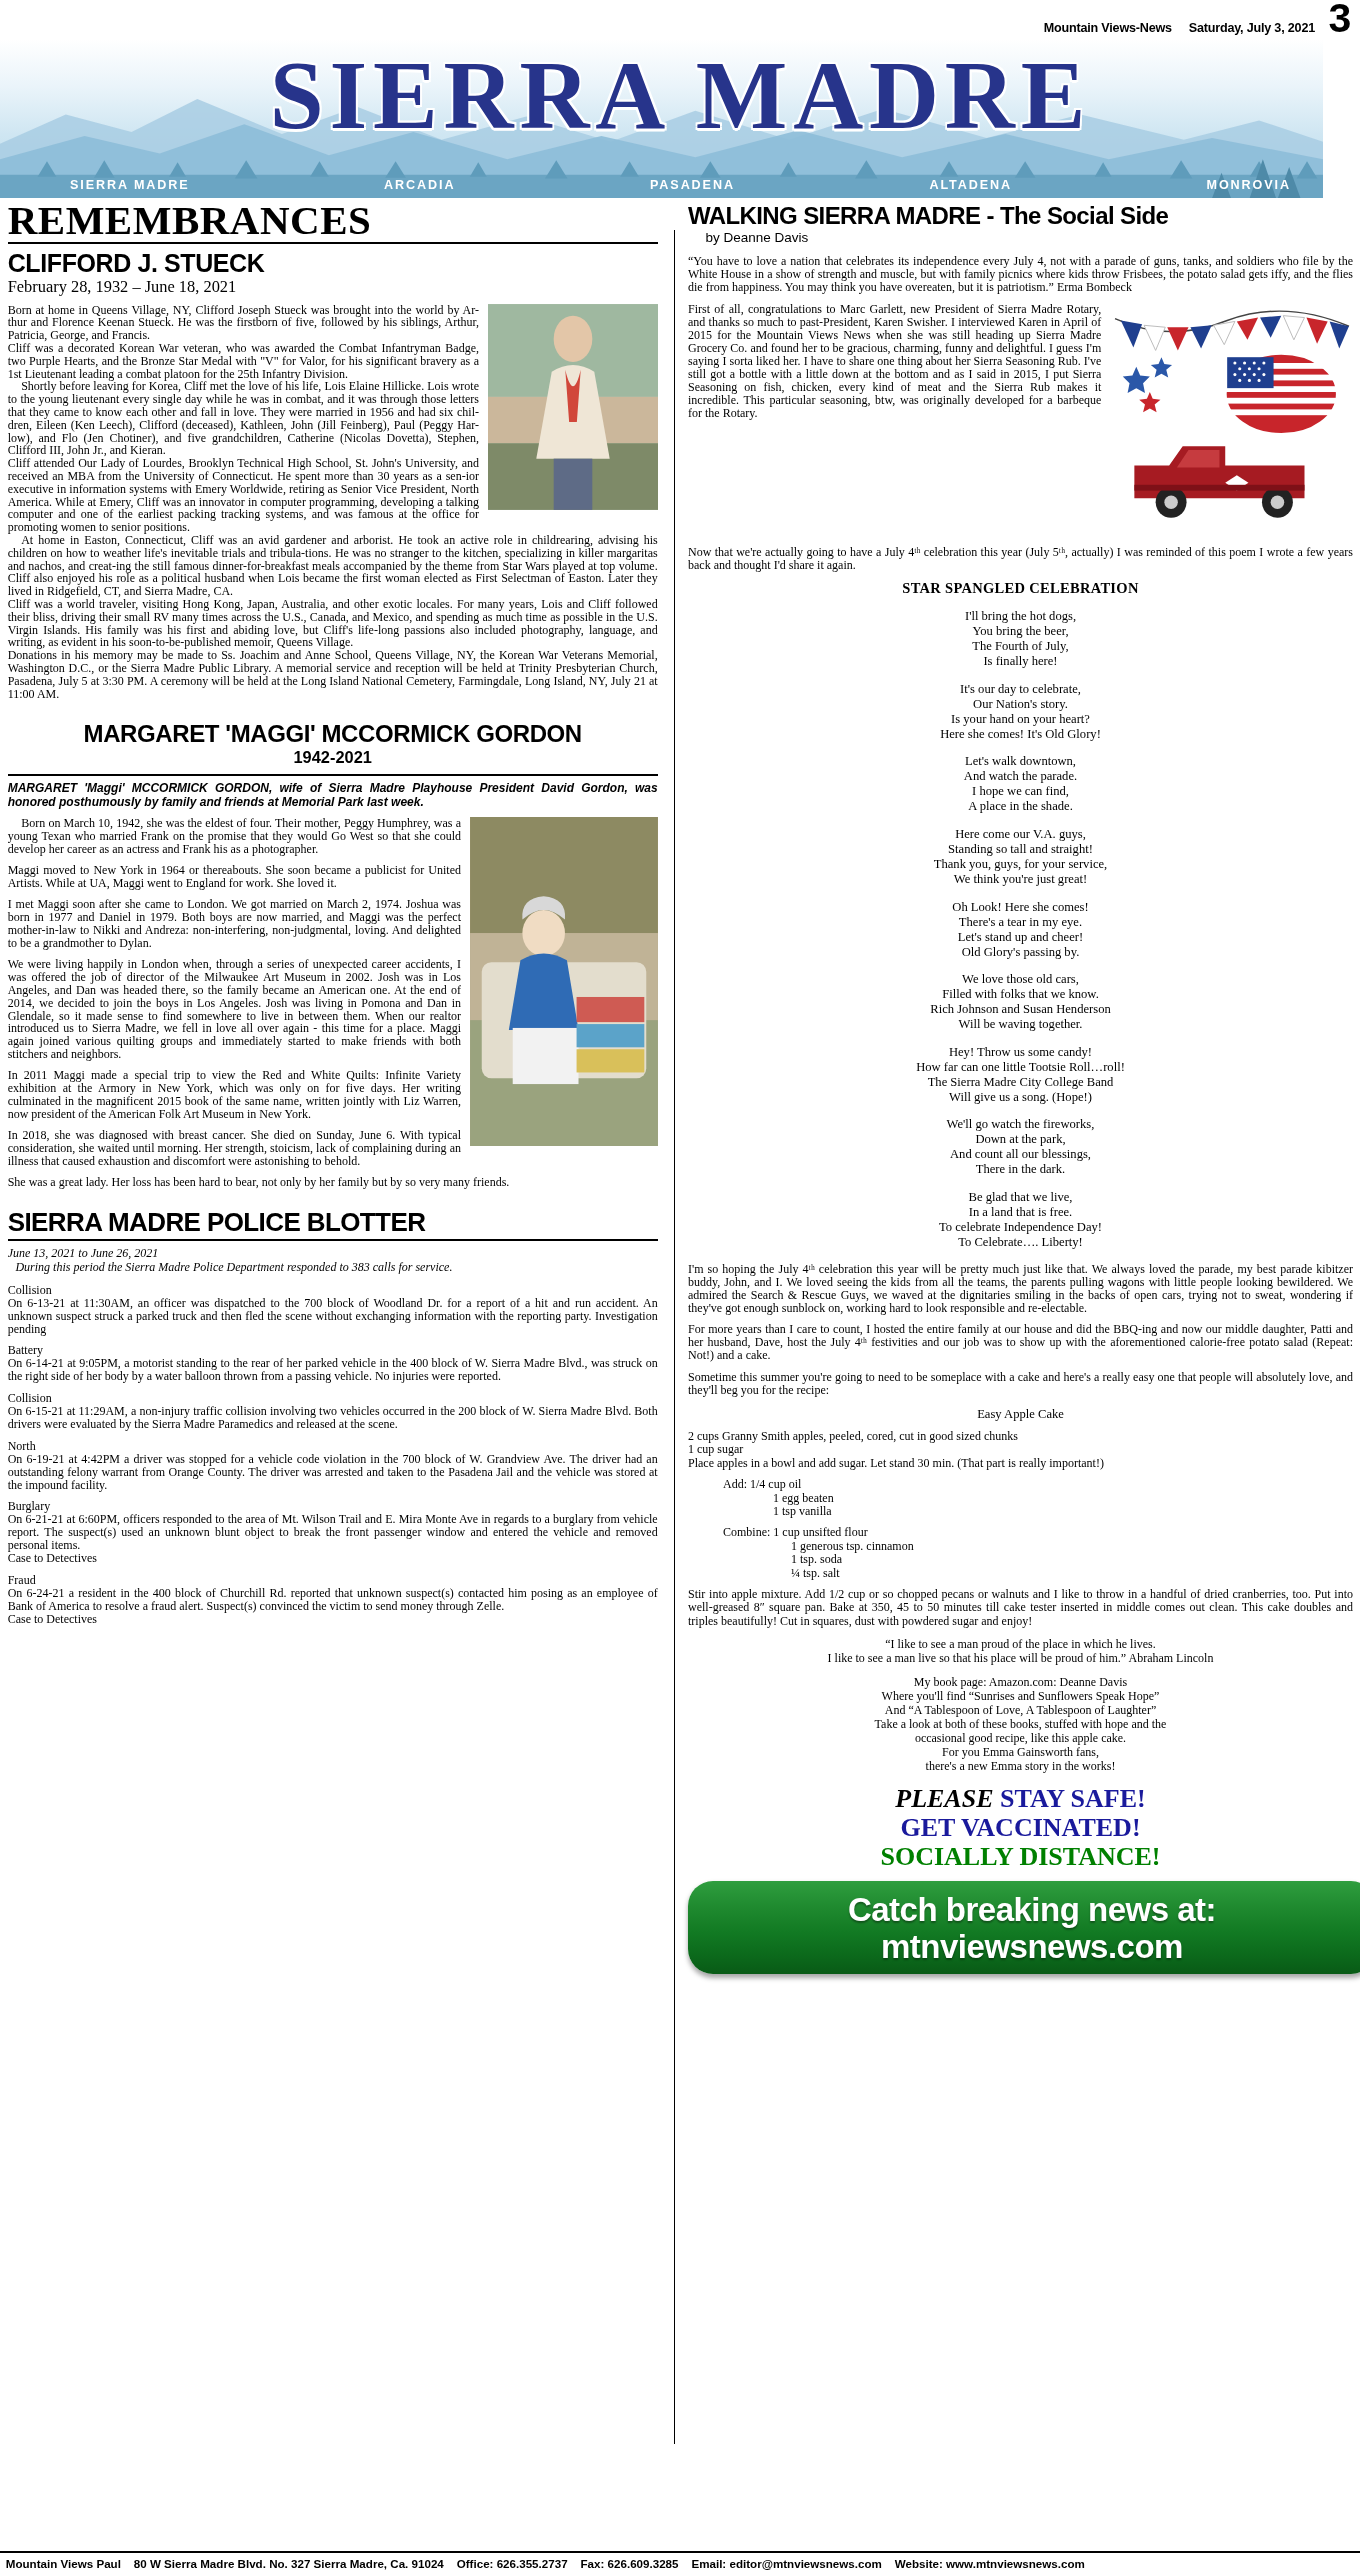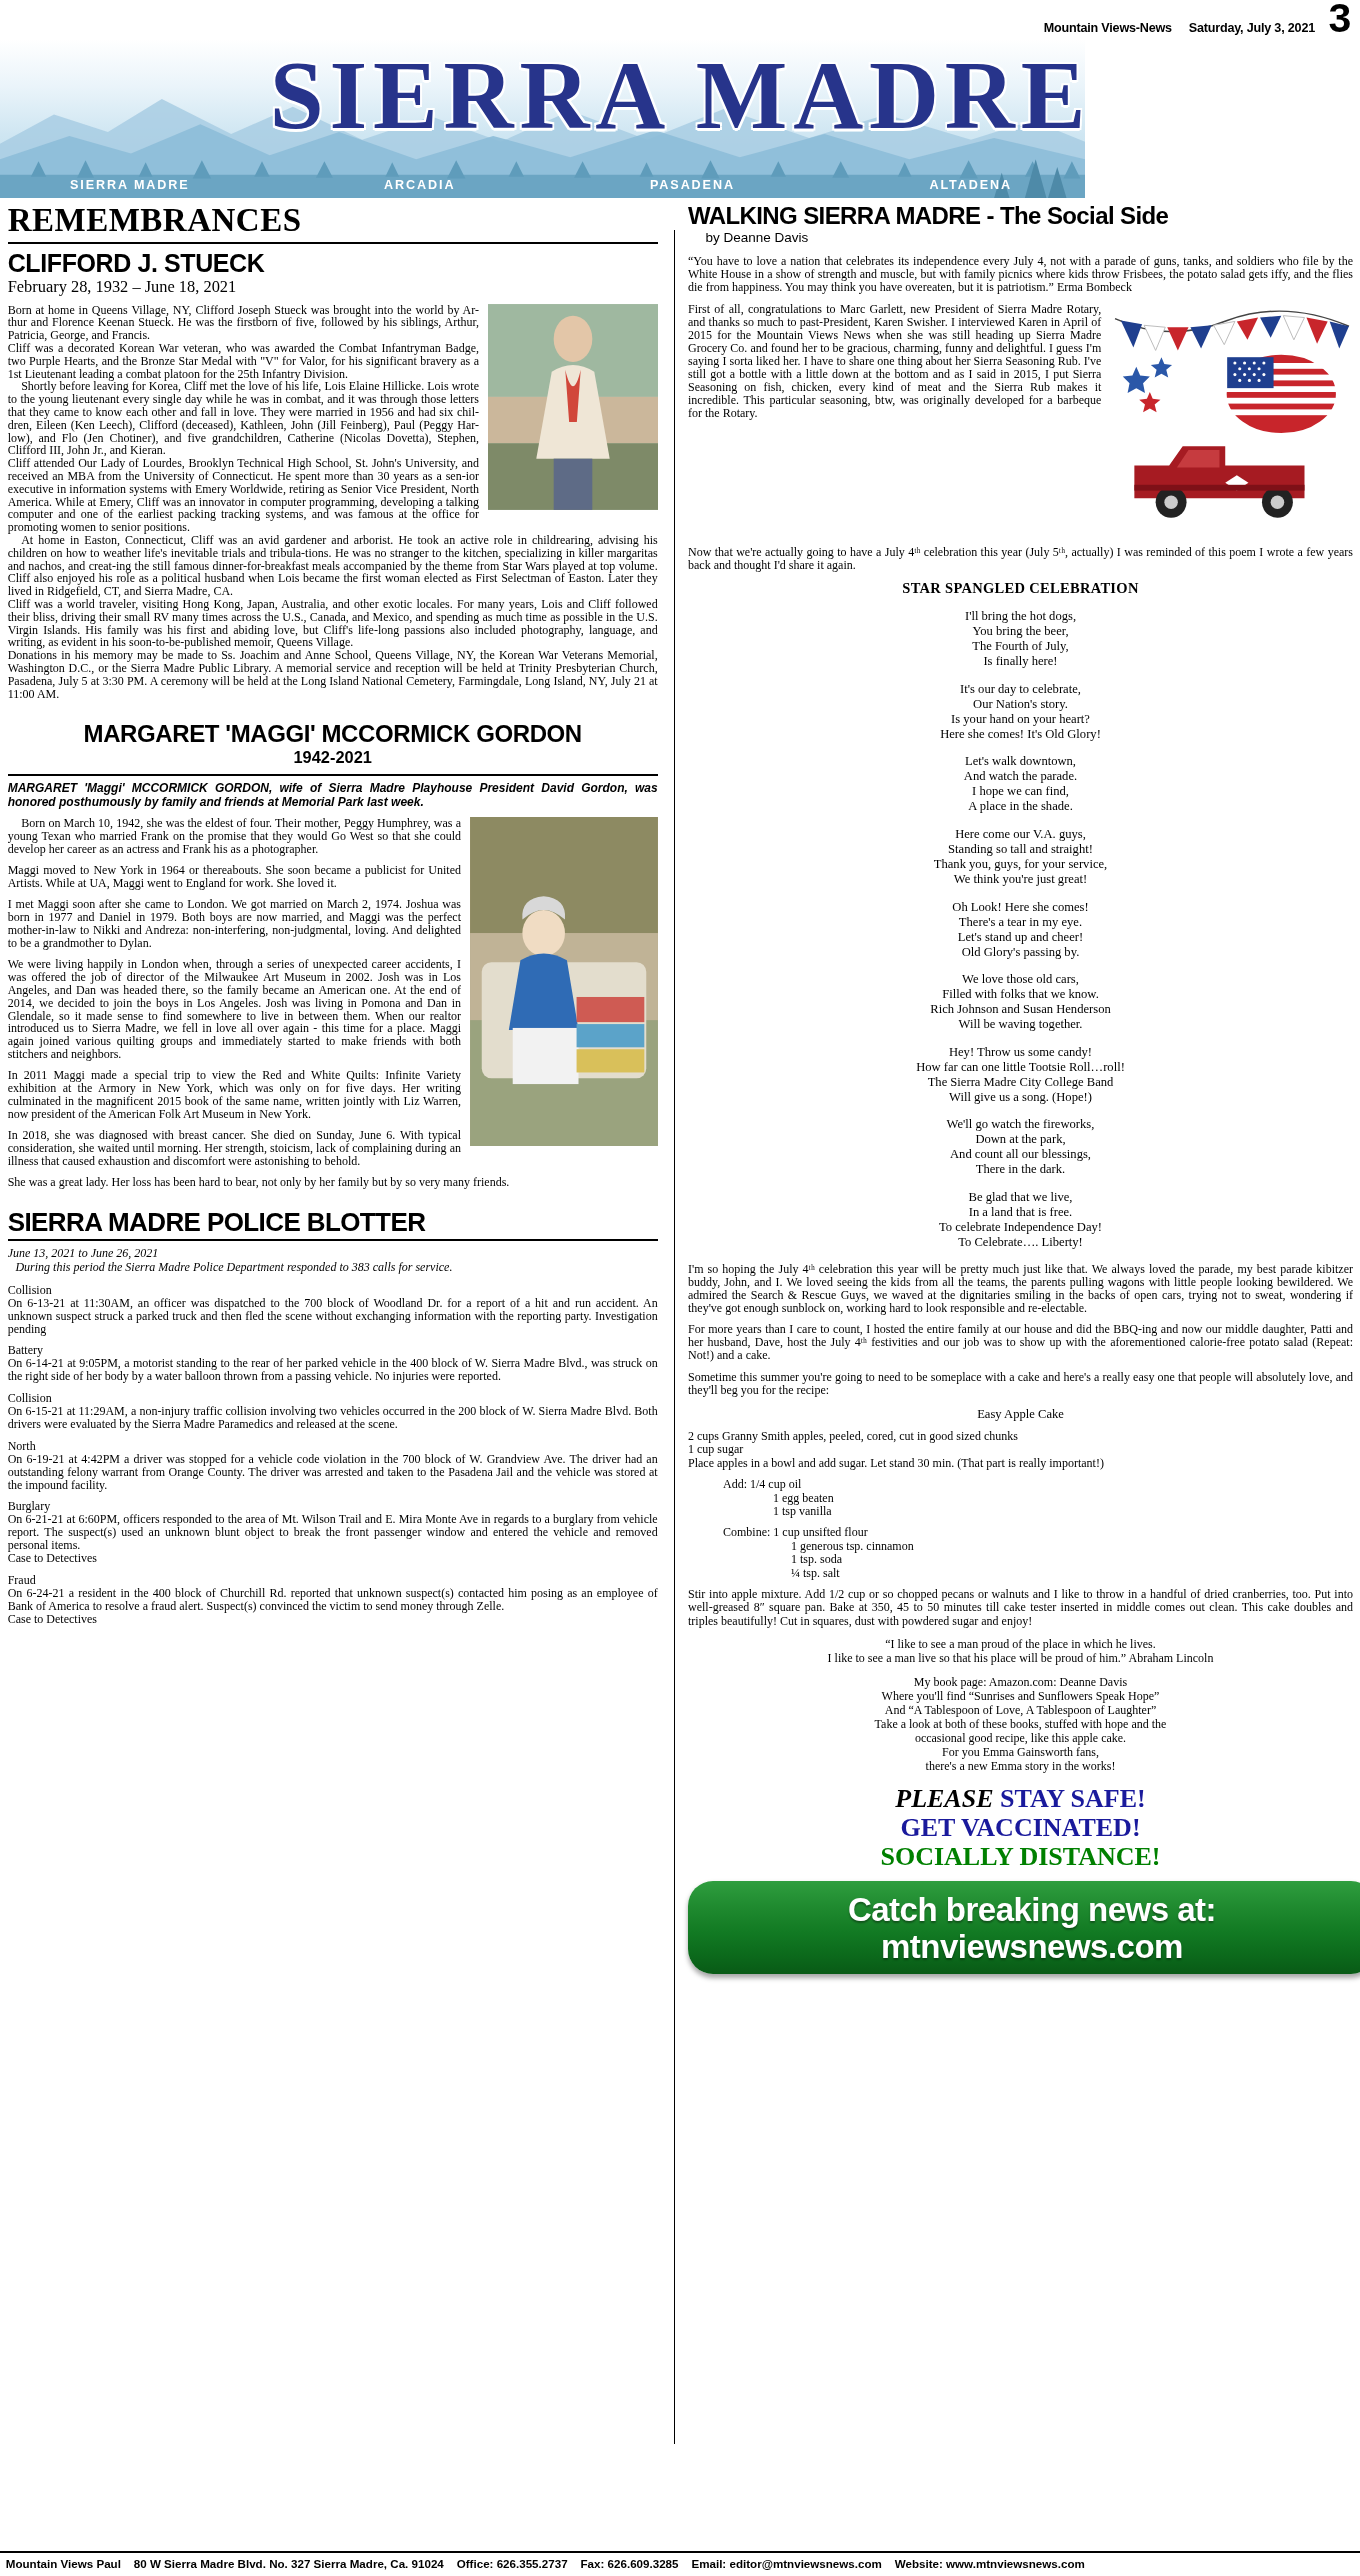--- a/index.html
+++ b/index.html
@@ -5,39 +5,39 @@
   html,body{margin:0;padding:0;background:#fff;}
   body{width:1361px;height:2576px;position:relative;font-family:"Liberation Serif",serif;color:#000;overflow:hidden;}
 
   
   .topbar{position:absolute;left:0;top:0;width:1361px;height:39px;}
   .pagenum{position:absolute;right:9.7px;top:-1.9px;font-family:"Liberation Sans",sans-serif;font-weight:bold;font-size:41px;line-height:41px;}
   .topmeta{position:absolute;right:46px;top:21px;font-family:"Liberation Sans",sans-serif;font-weight:bold;font-size:12.6px;letter-spacing:-0.2px;white-space:nowrap;}
   .topmeta span{margin-left:13.5px;}
 
   
-  .masthead{position:absolute;left:0;top:39px;width:1085px;height:159px;overflow:hidden;
+  .masthead{position:absolute;left:0;top:39px;width:1323px;height:159px;overflow:hidden;
      background:linear-gradient(180deg,#ffffff 0%,#f2f8fc 18%,#dceaf5 34%,#bcd9ec 52%,#9cc6df 66%,#7fb4d1 78%,#6ba7c6 88%,#5e9cbd 100%);}
   .mt-sky{position:absolute;left:0;top:0;width:100%;height:100%;}
   .mast-title{position:absolute;left:0;top:5.8px;width:1361px;text-align:center;
       font-family:"Liberation Serif",serif;font-weight:bold;font-size:97px;line-height:101px;
       color:#27348b;letter-spacing:5.8px;
       text-shadow:-1.9px -1.9px 0 #fff,1.9px -1.9px 0 #fff,-1.9px 1.9px 0 #fff,1.9px 1.9px 0 #fff,0 2.9px 0 #fff;}
   .mast-cities{position:absolute;left:0;top:139px;width:1361px;height:21px;
       display:flex;justify-content:space-between;padding:0 70px;box-sizing:border-box;
       font-family:"Liberation Sans",sans-serif;font-weight:bold;font-size:12.6px;letter-spacing:1.9px;color:#ffffff;}
 
   
   .sheet{position:absolute;left:0;top:203px;width:1361px;height:2334px;}
   .colL{position:absolute;left:7.7px;top:0;width:650px;}
   .colR{position:absolute;left:688px;top:0;width:665px;}
   .vrule{position:absolute;left:674px;top:27px;width:1px;height:2214px;background:#000;}
 
   
-  h1.remem{font-family:"Liberation Serif",serif;font-weight:bold;font-size:33px;line-height:35px;margin:0 0 3.9px 0;letter-spacing:0.5px;}
+  h1.remem{font-family:"Liberation Serif",serif;font-weight:bold;font-size:41px;line-height:35px;margin:0 0 3.9px 0;letter-spacing:0.5px;}
   .rule-thin{height:1.9px;background:#000;margin:1.9px 0 5.8px 0;}
   h2.obit-name{font-family:"Liberation Sans",sans-serif;font-weight:bold;font-size:25px;line-height:27px;margin:1.9px 0 1px 0;letter-spacing:-0.4px;}
   .obit-dates{font-size:16.4px;line-height:18.4px;margin:0 0 7.7px 0;}
   .obit-dates.center{text-align:center;font-family:"Liberation Sans",sans-serif;font-weight:bold;font-size:16.4px;}
 
   .body-text{font-size:12px;line-height:12.8px;text-align:justify;margin:0;}
   .body-text p{margin:0 0 0 0;text-indent:0;}
   .body-text p.ind{text-indent:13.5px;}
   .gap{height:8.7px;}
 

